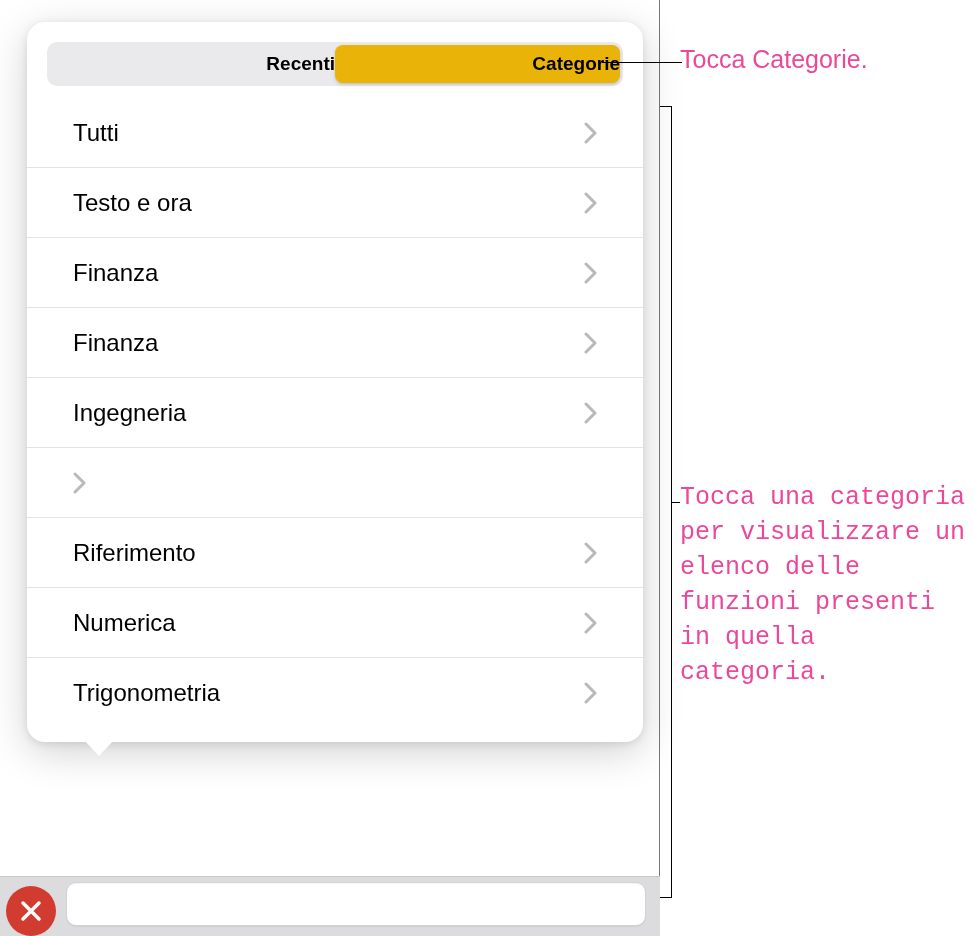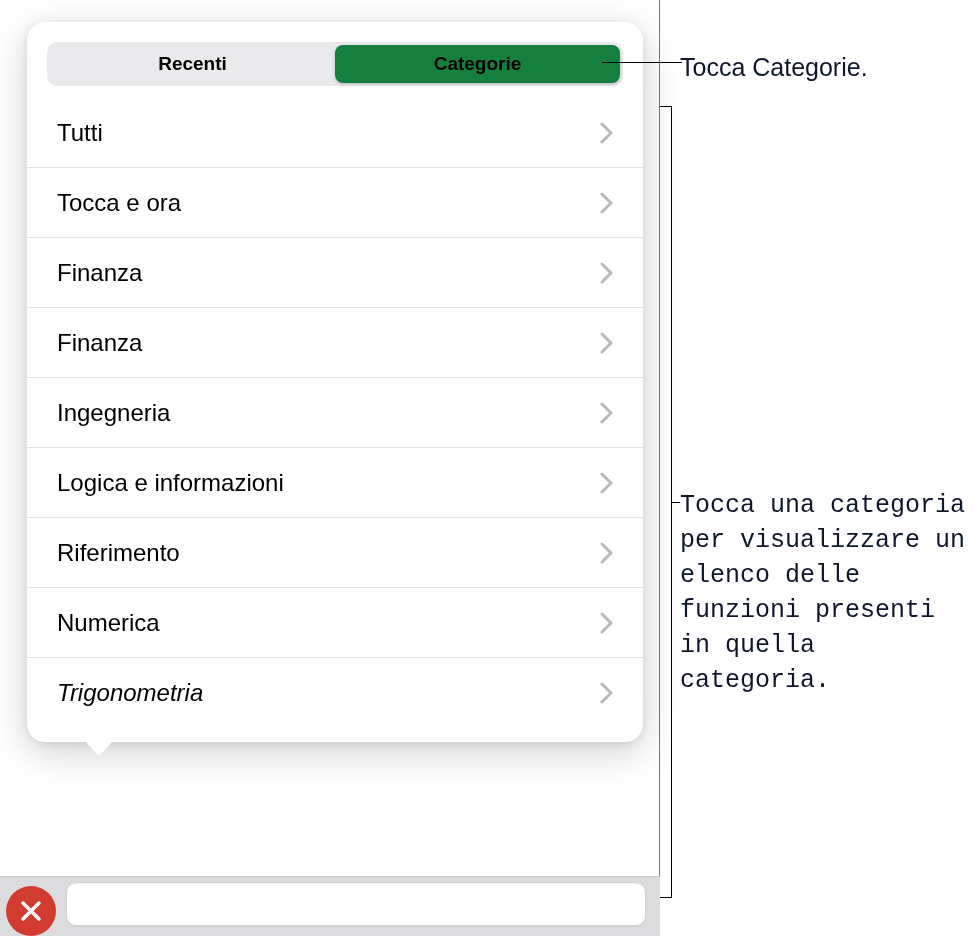--- a/index.html
+++ b/index.html
@@ -42,47 +42,46 @@
       border-radius: 10px;
       display: flex;
       padding: 3px;
       height: 44px;
       position: relative;
     }
     .segment {
       flex: 1;
       display: flex;
       align-items: center;
-      justify-content: center;
+      justify-content: flex-end;
       font-size: 19px;
       font-weight: 600;
       color: #000;
       border-radius: 8px;
       cursor: pointer;
       user-select: none;
     }
     .segment.active {
-      background: #15803d;
+      background: #eab308;
       box-shadow: 0 2px 5px rgba(0,0,0,0.10), 0 1px 2px rgba(0,0,0,0.10);
     }
     .list {
       padding: 0 0 14px 0;
     }
     .row {
       display: flex;
       align-items: center;
       justify-content: space-between;
-      padding: 0 30px;
+      padding: 0 46px;
       height: 70px;
       border-bottom: 1px solid #e3e3e6;
       cursor: pointer;
     }
     .row:last-child {
       border-bottom: none;
-      font-style: italic;
     }
     .row-label {
       font-size: 24px;
       color: #000;
     }
     .chevron {
       flex-shrink: 0;
     }
     .chevron svg {
       display: block;
@@ -130,24 +129,23 @@
       display: flex;
       align-items: center;
       justify-content: center;
       cursor: pointer;
     }
     .close-btn svg { display: block; }
 
     
     .callout {
       position: absolute;
-      color: #0f172a;
+      color: #ec4899;
       font-size: 25px;
       line-height: 1.4;
-      margin-top: 8px;
     }
     .callout-1 {
       left: 680px;
       top: 42px;
       width: 280px;
     }
     .callout-2 {
       left: 680px;
       top: 480px;
       width: 290px;
@@ -207,21 +205,21 @@
       <div class="list">
           <div class="row">
             <span class="row-label">Tutti</span>
             <span class="chevron">
               <svg width="13" height="22" viewBox="0 0 13 22">
                 <path d="M2 2 L11 11 L2 20" stroke="#b8b8bd" stroke-width="3" fill="none" stroke-linecap="round" stroke-linejoin="round"></path>
               </svg>
             </span>
           </div>
           <div class="row">
-            <span class="row-label">Tocca e ora</span>
+            <span class="row-label">Testo e ora</span>
             <span class="chevron">
               <svg width="13" height="22" viewBox="0 0 13 22">
                 <path d="M2 2 L11 11 L2 20" stroke="#b8b8bd" stroke-width="3" fill="none" stroke-linecap="round" stroke-linejoin="round"></path>
               </svg>
             </span>
           </div>
           <div class="row">
             <span class="row-label">Finanza</span>
             <span class="chevron">
               <svg width="13" height="22" viewBox="0 0 13 22">
@@ -239,21 +237,20 @@
           </div>
           <div class="row">
             <span class="row-label">Ingegneria</span>
             <span class="chevron">
               <svg width="13" height="22" viewBox="0 0 13 22">
                 <path d="M2 2 L11 11 L2 20" stroke="#b8b8bd" stroke-width="3" fill="none" stroke-linecap="round" stroke-linejoin="round"></path>
               </svg>
             </span>
           </div>
           <div class="row">
-            <span class="row-label">Logica e informazioni</span>
             <span class="chevron">
               <svg width="13" height="22" viewBox="0 0 13 22">
                 <path d="M2 2 L11 11 L2 20" stroke="#b8b8bd" stroke-width="3" fill="none" stroke-linecap="round" stroke-linejoin="round"></path>
               </svg>
             </span>
           </div>
           <div class="row">
             <span class="row-label">Riferimento</span>
             <span class="chevron">
               <svg width="13" height="22" viewBox="0 0 13 22">

